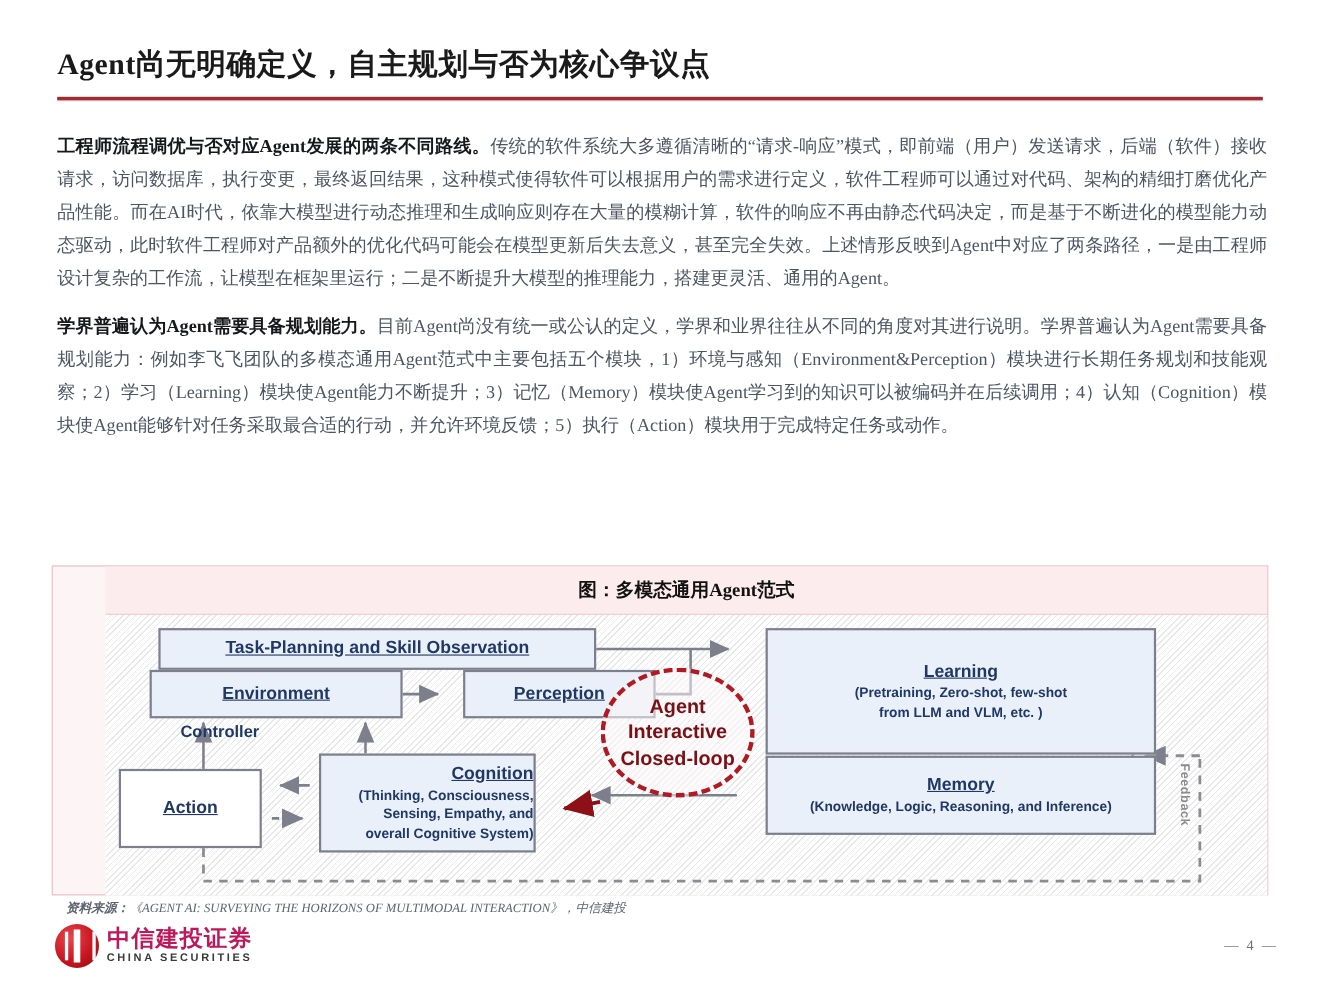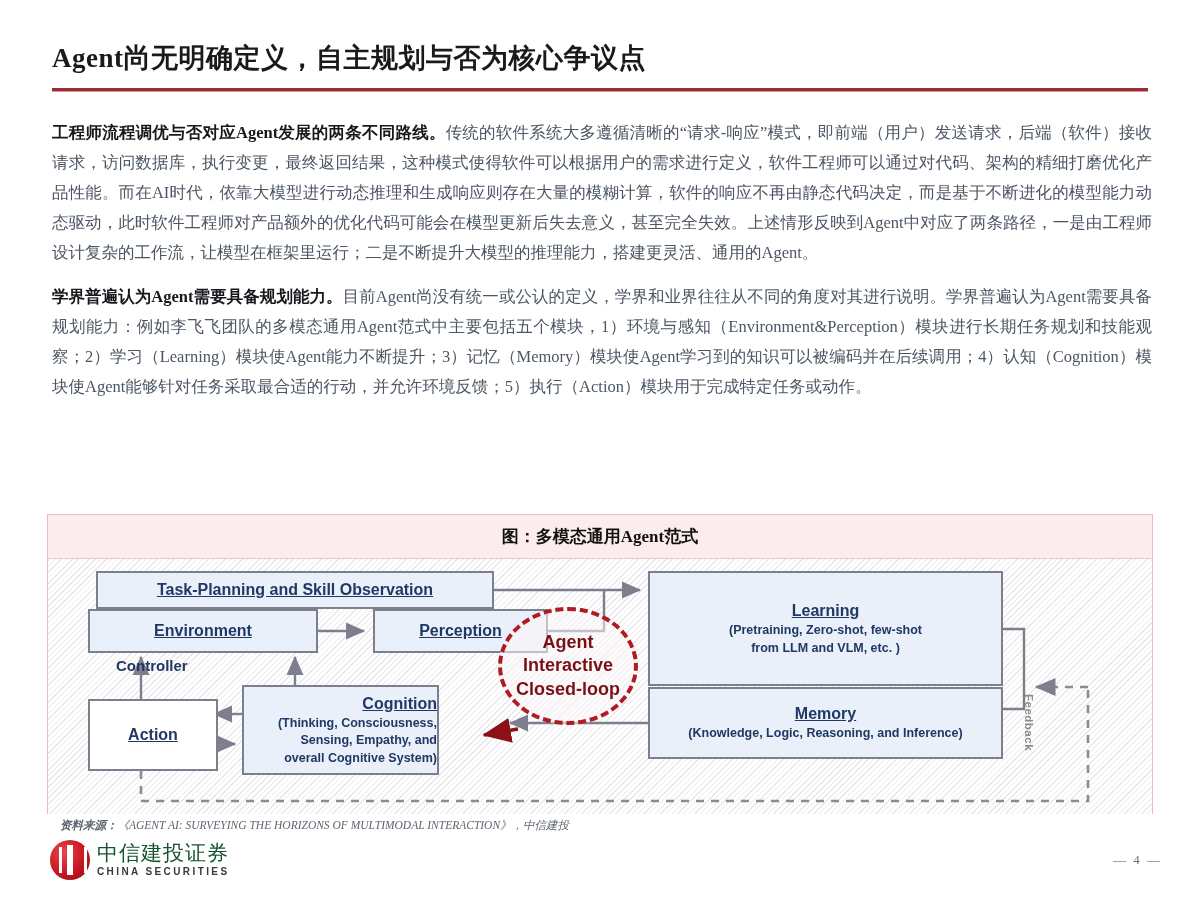--- a/index.html
+++ b/index.html
@@ -56,20 +56,21 @@
     color: #16181c;
   }
 
   
   .figure {
     position: absolute;
     left: 47px; top: 514px;
     width: 1106px; height: 300px;
     border: 1px solid #e9bcc1;
     background: #fdf4f5;
+    padding-left: 48px;
   }
   .figure-caption {
     height: 44px;
     background: #fdeced;
     border-bottom: 1px solid #eec3c7;
     display: flex;
     align-items: center;
     justify-content: center;
     font-family: "Liberation Serif", "DejaVu Serif", serif;
     font-size: 17px;
@@ -101,21 +102,21 @@
     font-family: "Liberation Sans", "DejaVu Sans", sans-serif;
     color: #1f3864;
     line-height: 1.25;
   }
   .dbox .t1 { font-size: 16px; font-weight: bold; text-decoration: underline; }
   .dbox .t2 { font-size: 12.5px; font-weight: bold; margin-top: 2px; }
 
   #box-task      { left: 48px;  top: 12px;  width: 398px; height: 38px; }
   #box-env       { left: 40px;  top: 50px;  width: 230px; height: 44px; }
   #box-perc      { left: 325px; top: 50px;  width: 175px; height: 44px; }
-  #box-action    { left: 40px;  top: 140px; width: 130px; height: 72px; background: #ffffff; }
+  #box-action    { left: 12px;  top: 140px; width: 130px; height: 72px; background: #ffffff; }
   #box-cognition { left: 194px; top: 126px; width: 197px; height: 90px; align-items: flex-end; }
   #box-learning  { left: 600px; top: 12px;  width: 355px; height: 115px; }
   #box-memory    { left: 600px; top: 128px; width: 355px; height: 72px; }
 
   .controller-label {
     position: absolute;
     left: 68px; top: 98px;
     font-family: "Liberation Sans", "DejaVu Sans", sans-serif;
     font-size: 15px; font-weight: bold;
     color: #1f3864;
@@ -192,22 +193,23 @@
   .logo-mark::after {
     content: "";
     position: absolute;
     left: 17px; top: 5px;
     width: 6px; height: 30px;
     background: #fff;
   }
   .logo-text { margin-left: 7px; line-height: 1; }
   .logo-cn {
     font-family: "Liberation Serif", "DejaVu Serif", serif;
-    font-size: 21px; font-weight: normal; color: #14532d;
+    font-size: 21px; font-weight: bold; color: #be185d;
     letter-spacing: 1px;
+    text-align: right;
   }
   .logo-en {
     font-family: "Liberation Sans", "DejaVu Sans", sans-serif;
     font-size: 10px; font-weight: bold; color: #3a3a3a;
     letter-spacing: 2.4px; margin-top: 3px;
   }
 
   .page-num {
     position: absolute;
     right: 38px; top: 852px;

